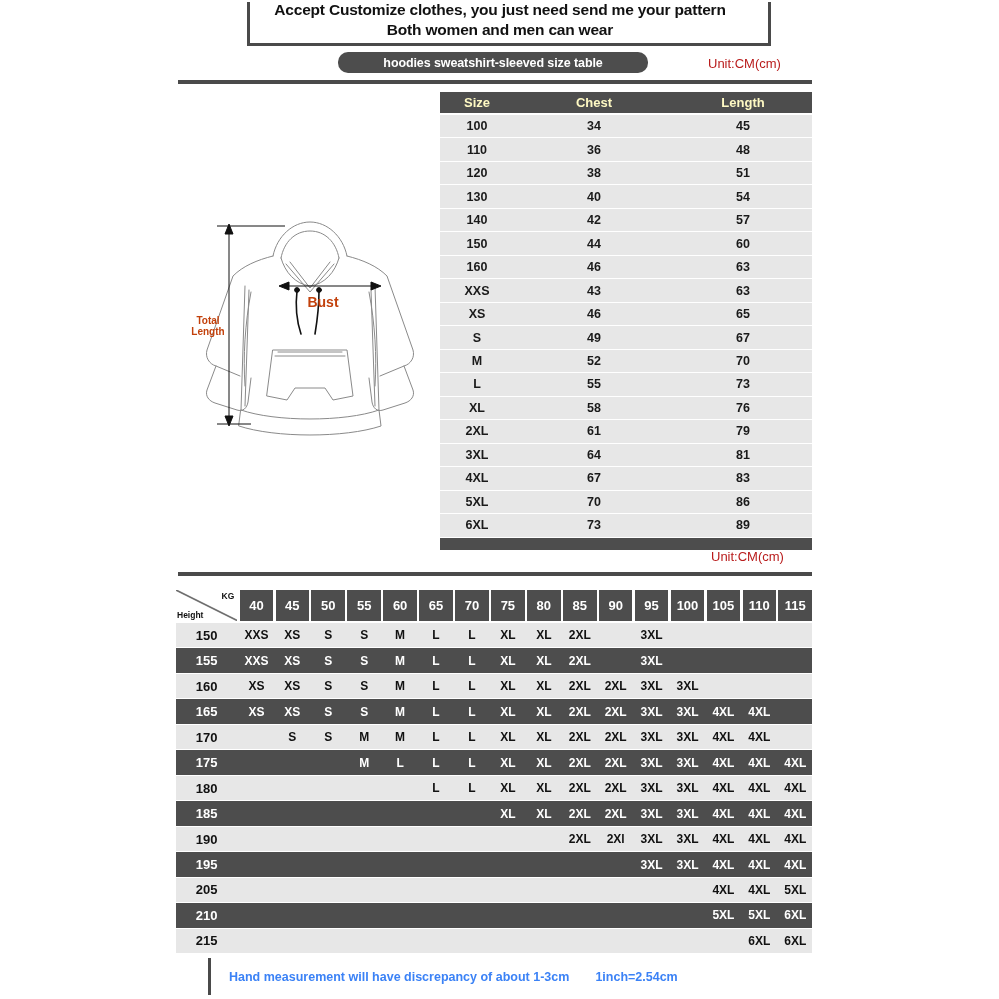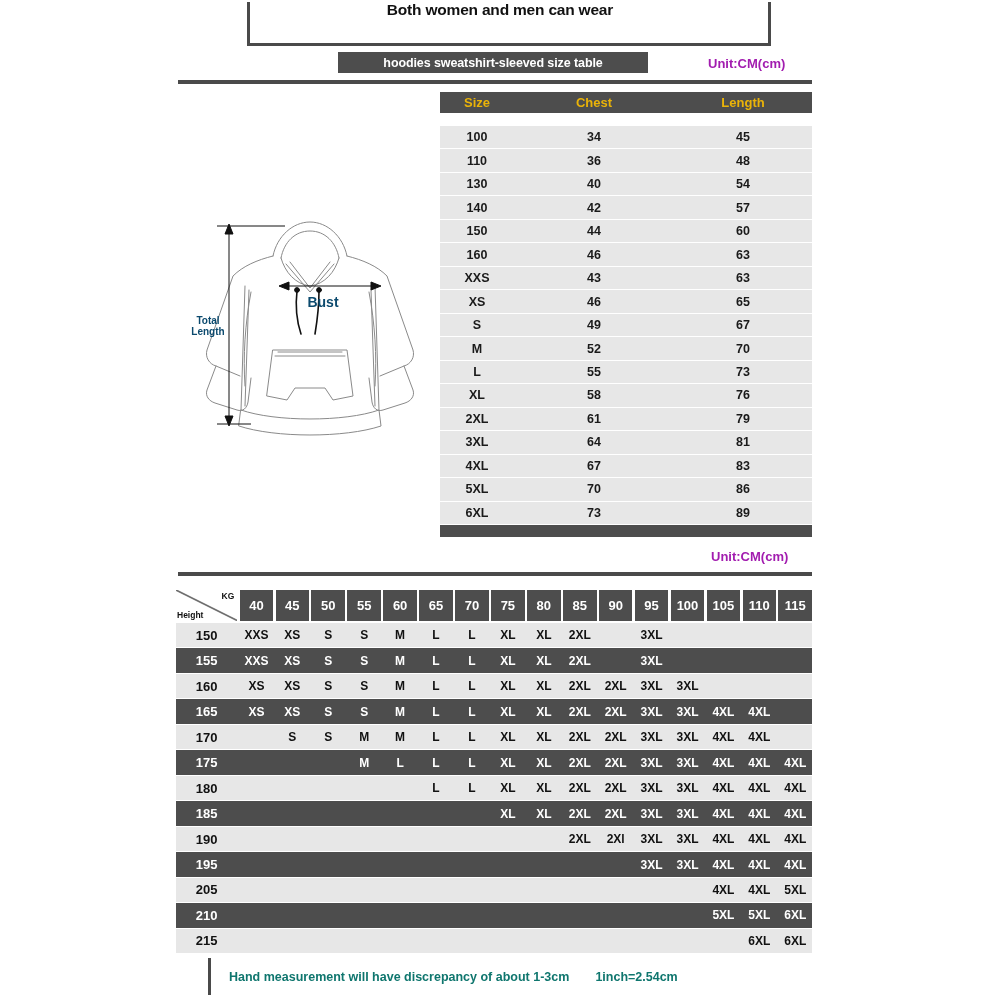--- a/index.html
+++ b/index.html
@@ -30,51 +30,52 @@
   }
   .headline div{white-space:nowrap;}
 
   
   .pill{
     position:absolute;
     background:#4d4d4d;color:#fff;
     font-size:12.5px;font-weight:bold;
     display:flex;align-items:center;justify-content:center;
     letter-spacing:-0.1px;
+    border-radius:10px;
   }
   .unit{
     position:absolute;
-    font-size:13px;font-weight:bold;color:#a21caf;
+    font-size:13px;font-weight:normal;color:#b91c1c;
     white-space:nowrap;
   }
 
   
   .rule{
     position:absolute;left:178px;width:634px;height:4px;background:#4a4a4a;
   }
 
   
   .sizetable{
     position:absolute;left:440px;top:92px;width:372px;
   }
   .st-row{display:flex;height:22.3px;align-items:center;background:#e7e7e7;
           margin-bottom:1.2px;}
-  .st-head{background:#4d4d4d;color:#eab308;height:21px;margin-bottom:13px;}
+  .st-head{background:#4d4d4d;color:#fef9c3;height:21px;margin-bottom:2px;}
   .st-c{font-size:12.5px;font-weight:bold;text-align:center;}
   .st-c.size{width:74px;}
   .st-c.chest{width:160px;}
   .st-c.length{width:138px;}
   .st-head .st-c{font-size:13px;}
   .st-foot{height:12px;background:#4d4d4d;width:372px;margin-top:1px;}
 
   
   .figure{position:absolute;left:185px;top:200px;width:250px;height:250px;}
   .figure svg{display:block;}
   .fig-label{
-    position:absolute;color:#0c4a6e;font-weight:bold;font-size:10px;
+    position:absolute;color:#c2410c;font-weight:bold;font-size:10px;
     line-height:11px;text-align:center;
   }
   #label-total-length{left:186px;top:315px;width:44px;}
   #label-bust{left:295px;top:297px;width:56px;font-size:14px;}
 
   
   .recgrid{position:absolute;left:176px;top:590px;width:636px;}
   .rg-head{display:flex;height:31px;margin-bottom:2px;text-align:center;}
   .rg-corner{
     width:62px;height:31px;position:relative;background:#ffffff;
@@ -110,32 +111,33 @@
   .rg-row.dark .rg-cell{color:#fff;}
 
   
   .footer-wrap{
     position:absolute;left:208px;top:958px;width:604px;height:37px;
     border-left:3px solid #4a4a4a;
     box-sizing:border-box;
     display:flex;align-items:center;
   }
   .footer-text{
-    font-size:12.5px;font-weight:bold;color:#0f766e;
+    font-size:12.5px;font-weight:bold;color:#3b82f6;
     padding-left:18px;white-space:nowrap;
   }
   .footer-text .gap{display:inline-block;width:26px;}
 </style>
 </head>
 <body>
 
 <div class="page">
 
   <div class="headline-wrap"></div>
   <div class="headline">
+    <div>Accept Customize clothes, you just need send me your pattern</div>
     <div>Both women and men can wear</div>
   </div>
 
   <div class="pill" style="left:338px;top:52px;width:310px;height:21px;">hoodies sweatshirt-sleeved size  table</div>
   <div class="unit" style="left:708px;top:56px;">Unit:CM(cm)</div>
   <div class="rule" style="top:80px;"></div>
 
   <div class="sizetable">
     <div class="st-row st-head">
       <div class="st-c size">Size</div>
@@ -145,20 +147,25 @@
     <div id="size-rows">
         <div class="st-row">
           <div class="st-c size">100</div>
           <div class="st-c chest">34</div>
           <div class="st-c length">45</div>
         </div>
         <div class="st-row">
           <div class="st-c size">110</div>
           <div class="st-c chest">36</div>
           <div class="st-c length">48</div>
+        </div>
+        <div class="st-row">
+          <div class="st-c size">120</div>
+          <div class="st-c chest">38</div>
+          <div class="st-c length">51</div>
         </div>
         <div class="st-row">
           <div class="st-c size">130</div>
           <div class="st-c chest">40</div>
           <div class="st-c length">54</div>
         </div>
         <div class="st-row">
           <div class="st-c size">140</div>
           <div class="st-c chest">42</div>
           <div class="st-c length">57</div>

